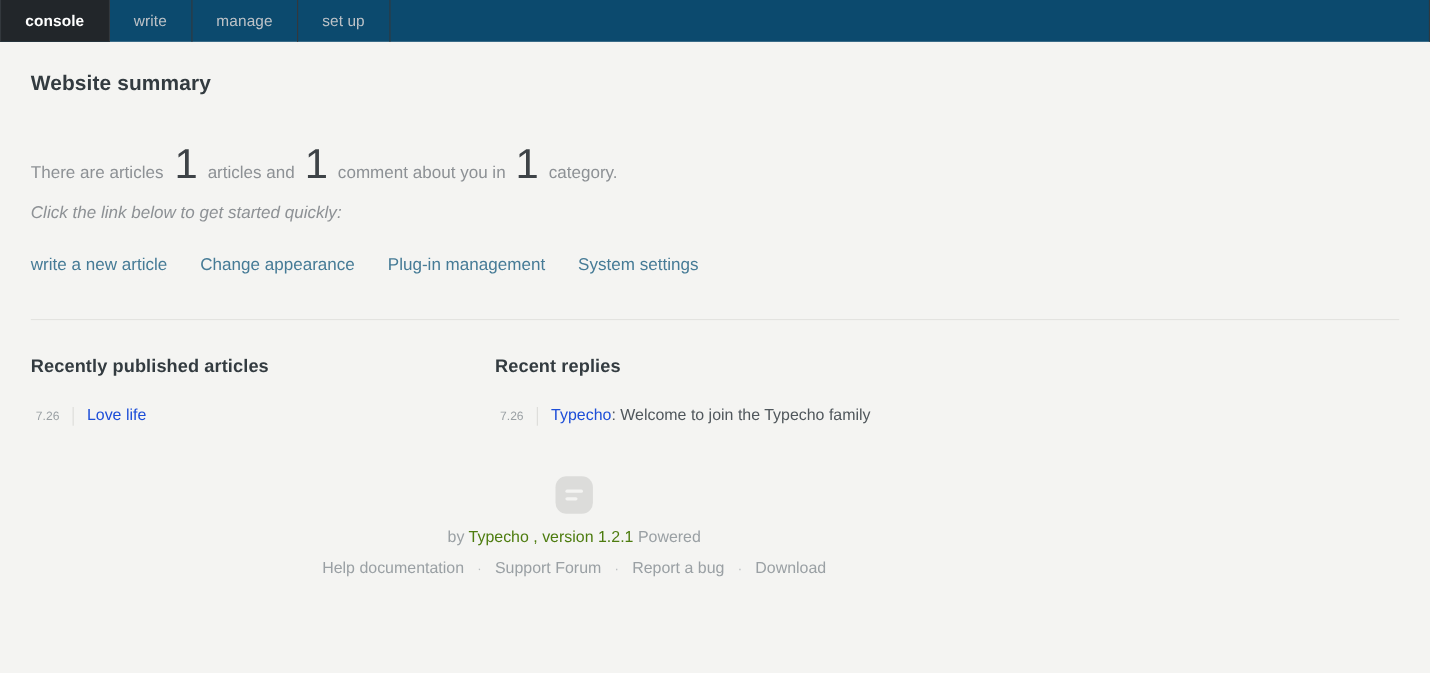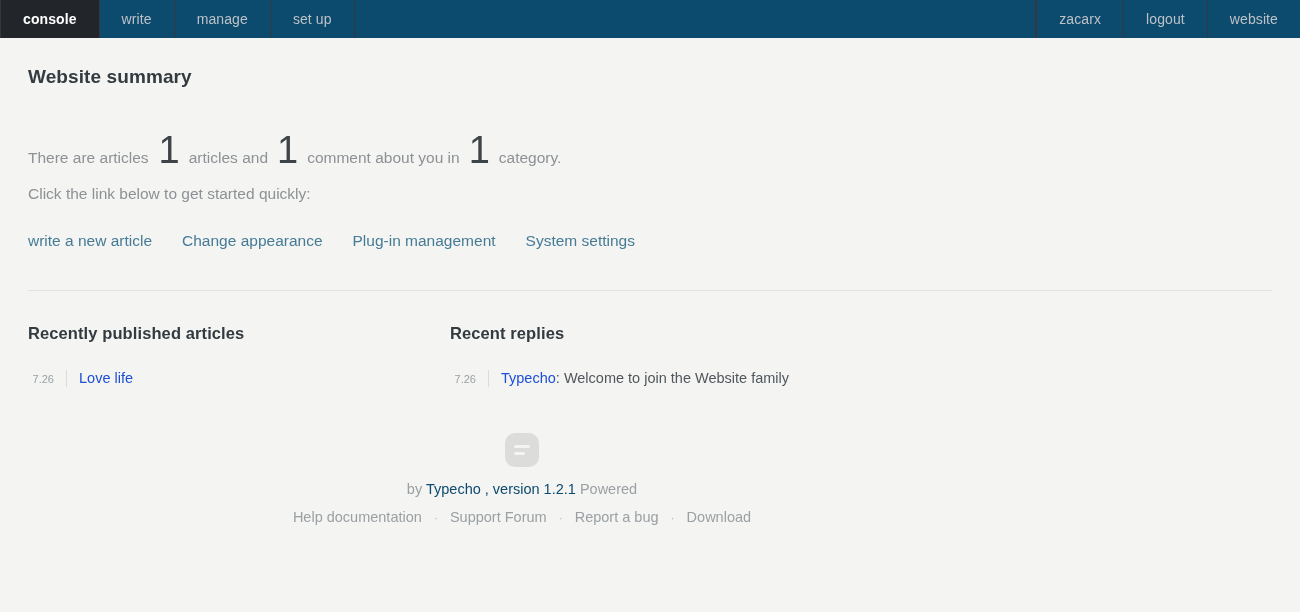--- a/index.html
+++ b/index.html
@@ -73,20 +73,21 @@
     line-height: 1;
     margin: 0 9px;
     font-weight: normal;
   }
   .summary .big.first { margin-left: 10px; }
 
   .subtitle {
     margin-top: 16px;
     font-size: 15.5px;
     color: #8d9195;
+    font-style: italic;
   }
 
   .quicklinks {
     margin-top: 29px;
     display: flex;
     align-items: baseline;
   }
   .quicklinks a {
     font-size: 15.5px;
     color: #467b96;
@@ -172,21 +173,21 @@
     background: #f4f4f2;
   }
   .logo .bar.b1 { top: 12px; width: 16px; }
   .logo .bar.b2 { top: 19px; width: 11px; }
 
   .credit {
     margin-top: 14px;
     font-size: 14.5px;
     color: #9aa0a4;
   }
-  .credit a { color: #0c4a6e; text-decoration: none; }
+  .credit a { color: #4d7c0f; text-decoration: none; }
 
   .footer-links {
     margin-top: 12px;
     font-size: 14.5px;
     color: #9aa0a4;
   }
   .footer-links a {
     color: #9aa0a4;
     text-decoration: none;
     text-align: center;
@@ -201,25 +202,20 @@
 <body>
 
 <div class="navbar">
   <div class="nav-left">
     <a class="nav-item first active" href="#">console</a>
     <a class="nav-item" href="#">write</a>
     <a class="nav-item" href="#">manage</a>
     <a class="nav-item" href="#">set up</a>
   </div>
   <div class="nav-spacer"></div>
-  <div class="nav-right">
-    <a class="nav-item" href="#">zacarx</a>
-    <a class="nav-item" href="#">logout</a>
-    <a class="nav-item" href="#">website</a>
-  </div>
 </div>
 
 <div class="page">
 
   <div class="page-title">Website summary</div>
 
   <div class="summary">
     <span>There are articles</span>
     <span class="big first">1</span>
     <span>articles and</span>
@@ -249,21 +245,21 @@
         <span class="sep"></span>
         <span class="body"><a href="#">Love life</a></span>
       </div>
     </div>
 
     <div class="col">
       <div class="col-title">Recent replies</div>
       <div class="entry">
         <span class="date">7.26</span>
         <span class="sep"></span>
-        <span class="body"><a href="#">Typecho</a><span class="plain">: Welcome to join the Website family</span></span>
+        <span class="body"><a href="#">Typecho</a><span class="plain">: Welcome to join the Typecho family</span></span>
       </div>
     </div>
 
 
   </div>
 
   <div class="footer">
     <div class="logo">
       <span class="bar b1"></span>
       <span class="bar b2"></span>

